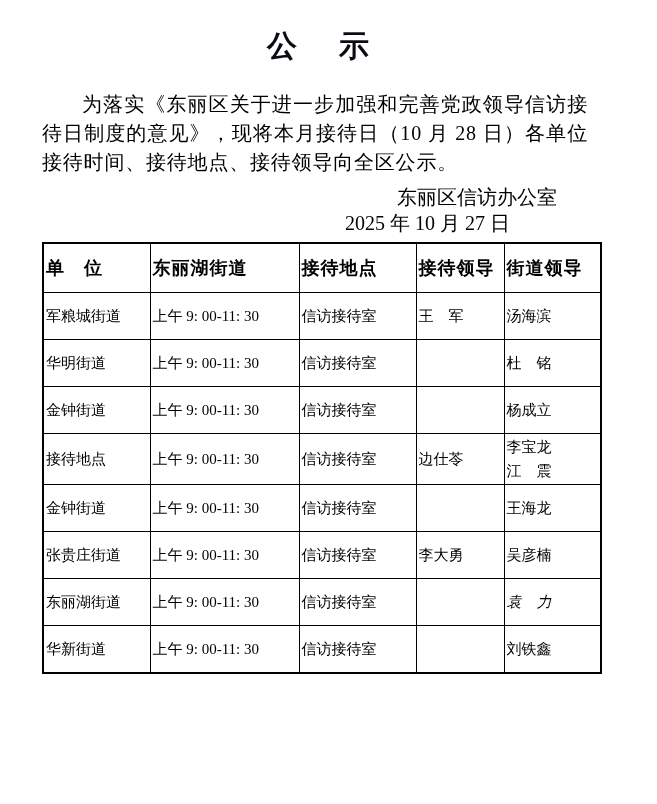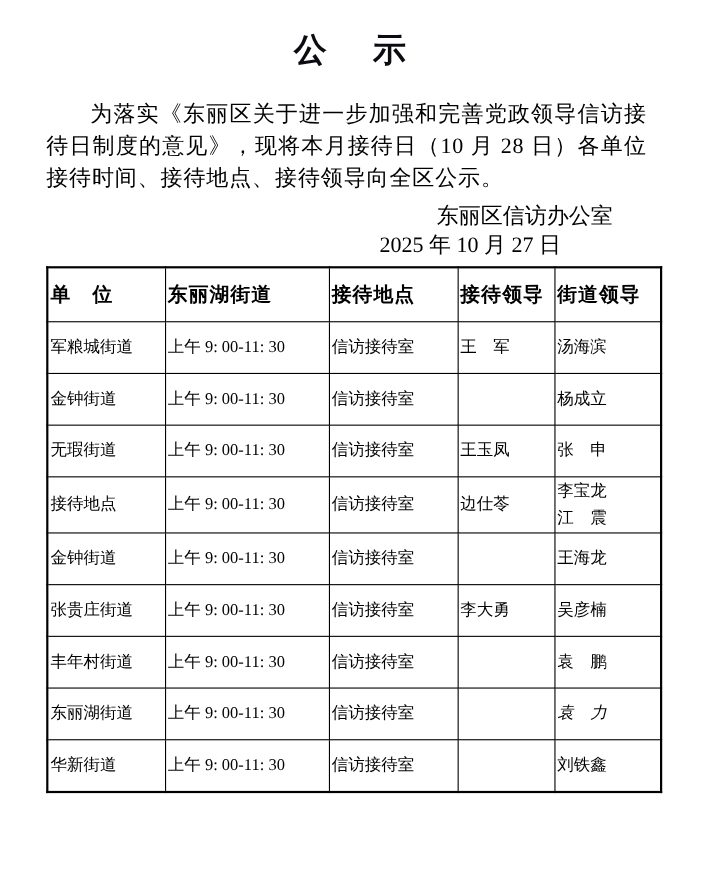--- a/index.html
+++ b/index.html
@@ -113,32 +113,32 @@
     </thead>
     <tbody id="table-body">
         <tr>
     <td class="c-unit">军粮城街道</td>
     <td class="c-time">上午 9: 00-11: 30</td>
     <td class="c-place">信访接待室</td>
     <td class="c-leader">王　军</td>
     <td class="c-street">汤海滨</td>
   </tr>
         <tr>
+    <td class="c-unit">华明街道</td>
+    <td class="c-time">上午 9: 00-11: 30</td>
+    <td class="c-place">信访接待室</td>
+    <td class="c-leader"></td>
+    <td class="c-street">杜　铭</td>
+  </tr>
+        <tr>
     <td class="c-unit">金钟街道</td>
     <td class="c-time">上午 9: 00-11: 30</td>
     <td class="c-place">信访接待室</td>
     <td class="c-leader"></td>
     <td class="c-street">杨成立</td>
-  </tr>
-        <tr>
-    <td class="c-unit">无瑕街道</td>
-    <td class="c-time">上午 9: 00-11: 30</td>
-    <td class="c-place">信访接待室</td>
-    <td class="c-leader">王玉凤</td>
-    <td class="c-street">张　申</td>
   </tr>
         <tr>
     <td class="c-unit">接待地点</td>
     <td class="c-time">上午 9: 00-11: 30</td>
     <td class="c-place">信访接待室</td>
     <td class="c-leader">边仕苓</td>
     <td class="c-street">李宝龙
 江　震</td>
   </tr>
         <tr>
@@ -149,27 +149,20 @@
     <td class="c-street">王海龙</td>
   </tr>
         <tr>
     <td class="c-unit">张贵庄街道</td>
     <td class="c-time">上午 9: 00-11: 30</td>
     <td class="c-place">信访接待室</td>
     <td class="c-leader">李大勇</td>
     <td class="c-street">吴彦楠</td>
   </tr>
         <tr>
-    <td class="c-unit">丰年村街道</td>
-    <td class="c-time">上午 9: 00-11: 30</td>
-    <td class="c-place">信访接待室</td>
-    <td class="c-leader"></td>
-    <td class="c-street">袁　鹏</td>
-  </tr>
-        <tr>
     <td class="c-unit">东丽湖街道</td>
     <td class="c-time">上午 9: 00-11: 30</td>
     <td class="c-place">信访接待室</td>
     <td class="c-leader"></td>
     <td class="c-street valign-top">袁　力</td>
   </tr>
         <tr>
     <td class="c-unit">华新街道</td>
     <td class="c-time">上午 9: 00-11: 30</td>
     <td class="c-place">信访接待室</td>

